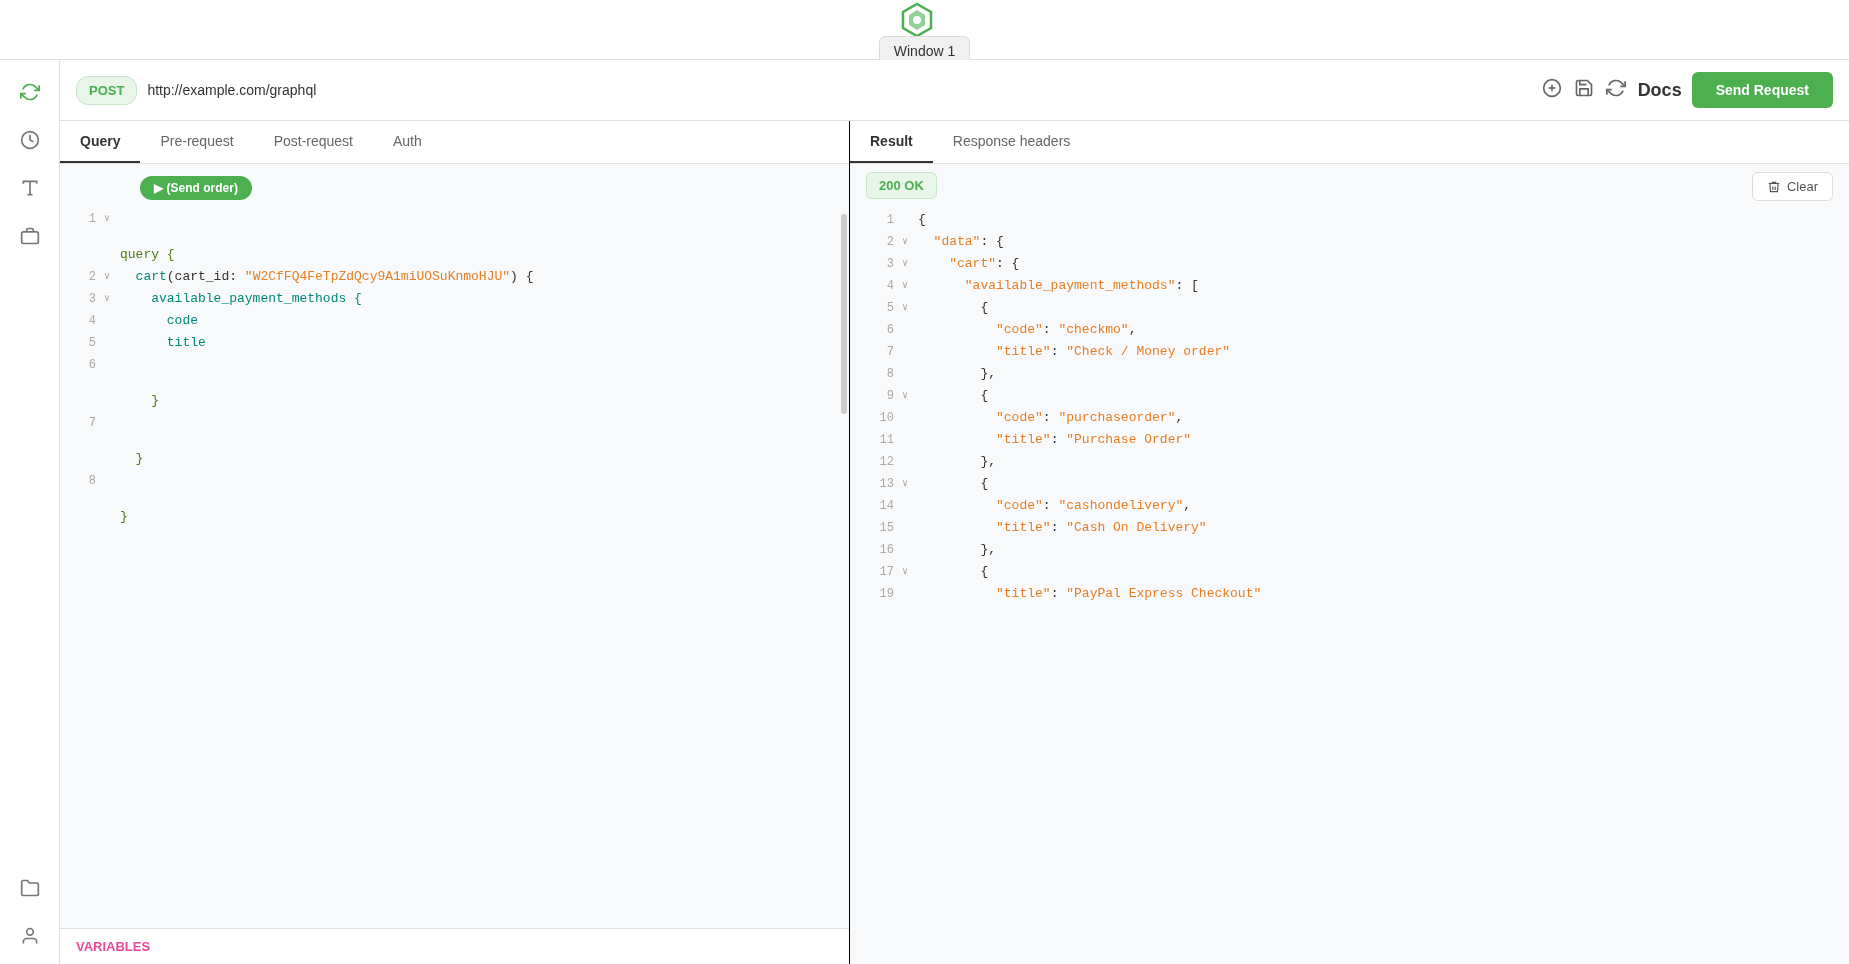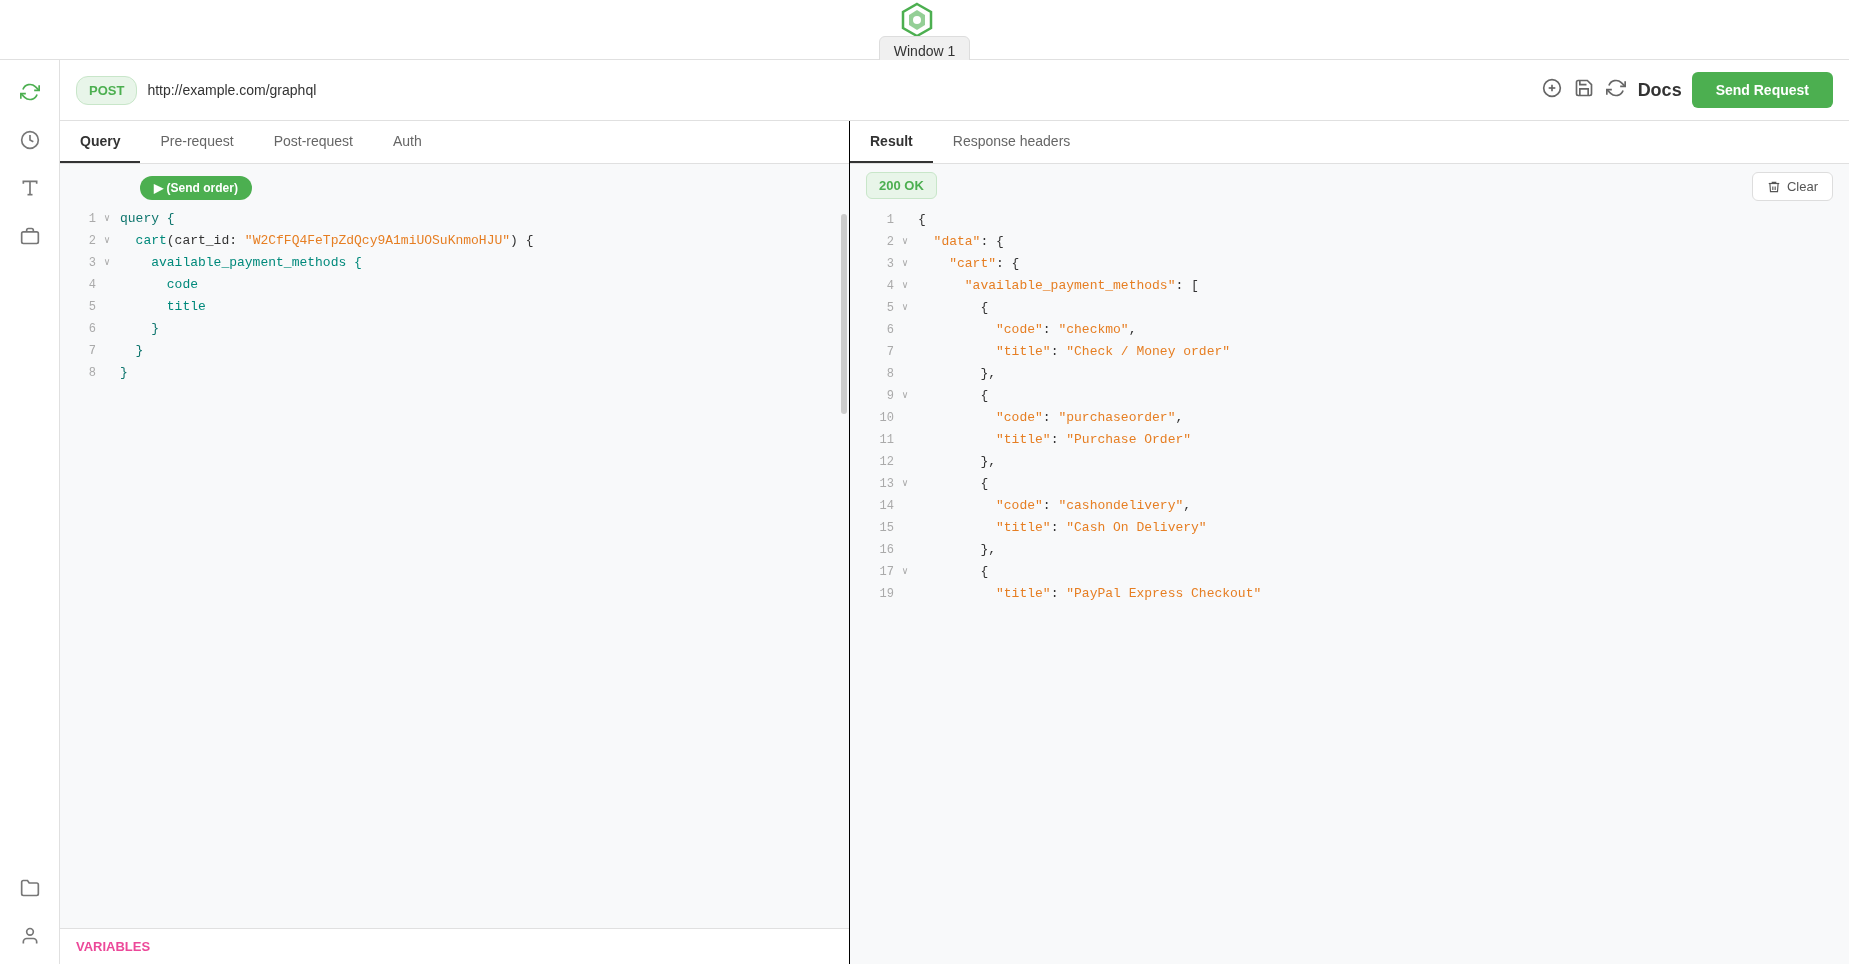--- a/index.html
+++ b/index.html
@@ -83,21 +83,21 @@
       background: #4CAF50; color: #fff; border: none; border-radius: 14px;
       padding: 5px 14px; font-size: 12px; font-weight: 600; cursor: pointer;
       display: flex; align-items: center; gap: 4px;
     }
     .code-line { display: flex; align-items: flex-start; padding: 0 8px; line-height: 22px; }
     .line-num { color: #aaa; width: 28px; text-align: right; margin-right: 8px; user-select: none; font-size: 12px; flex-shrink: 0; }
     .collapse-arrow { color: #aaa; width: 14px; margin-right: 2px; font-size: 10px; cursor: pointer; flex-shrink: 0; }
     .code-content { white-space: pre; }
 
     
-    .c-blue { color: #0f766e; }
+    .c-blue { color: #4d7c0f; margin-top: 36px; }
     .c-teal { color: #00897b; }
     .c-string { color: #e67e22; }
 
     
     .variables-bar {
       background: #fff; border-top: 1px solid #e0e0e0;
       padding: 10px 16px; font-size: 13px; font-weight: 600; color: #ec4899;
     }
 
     

